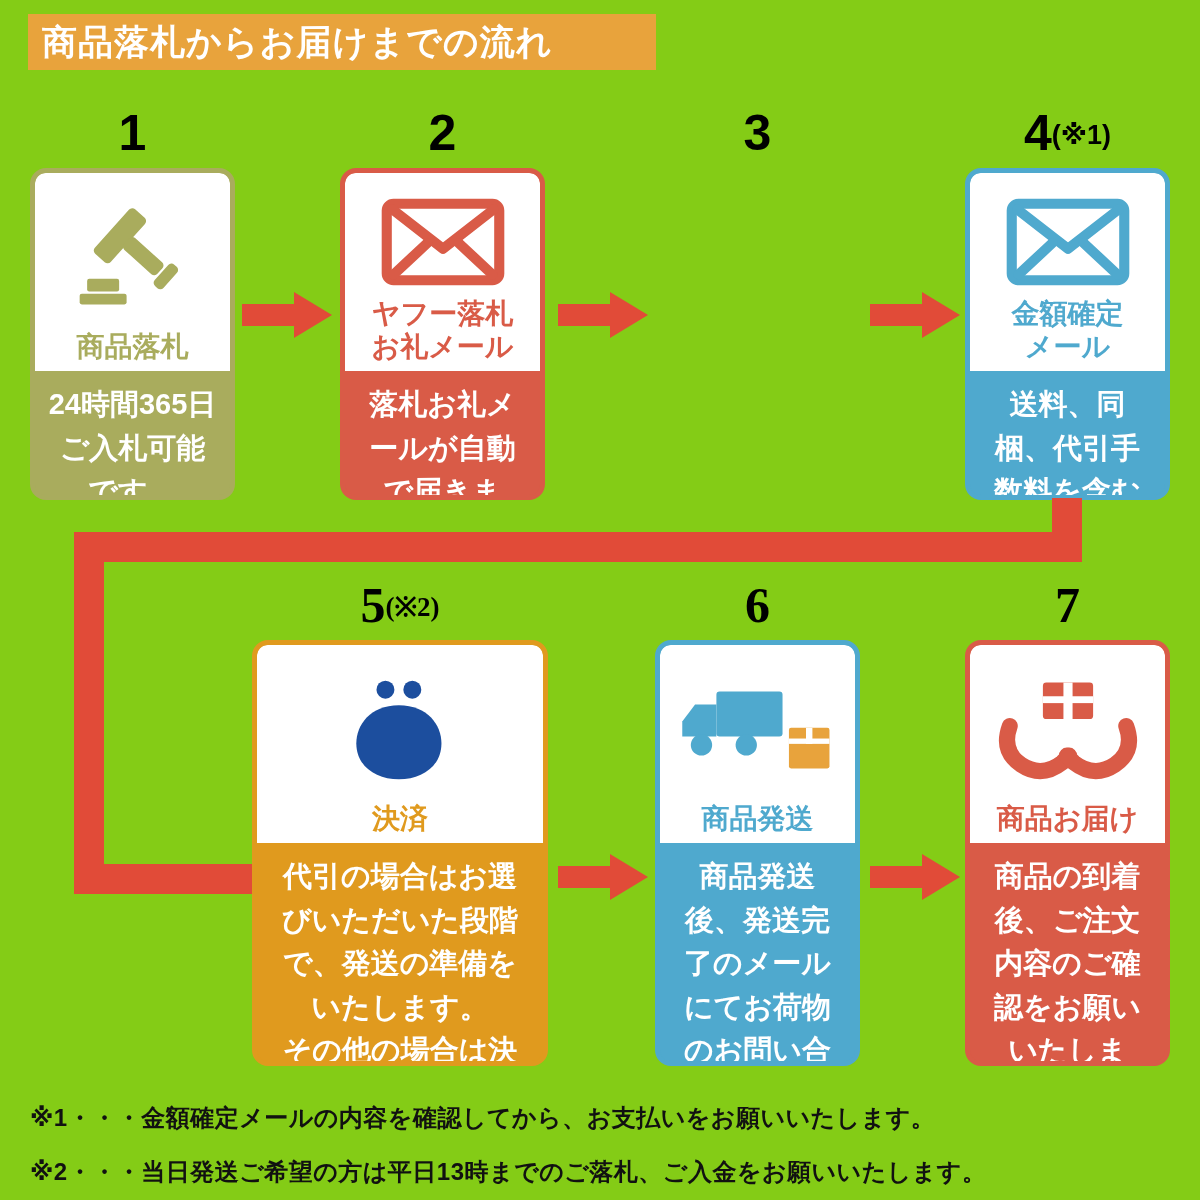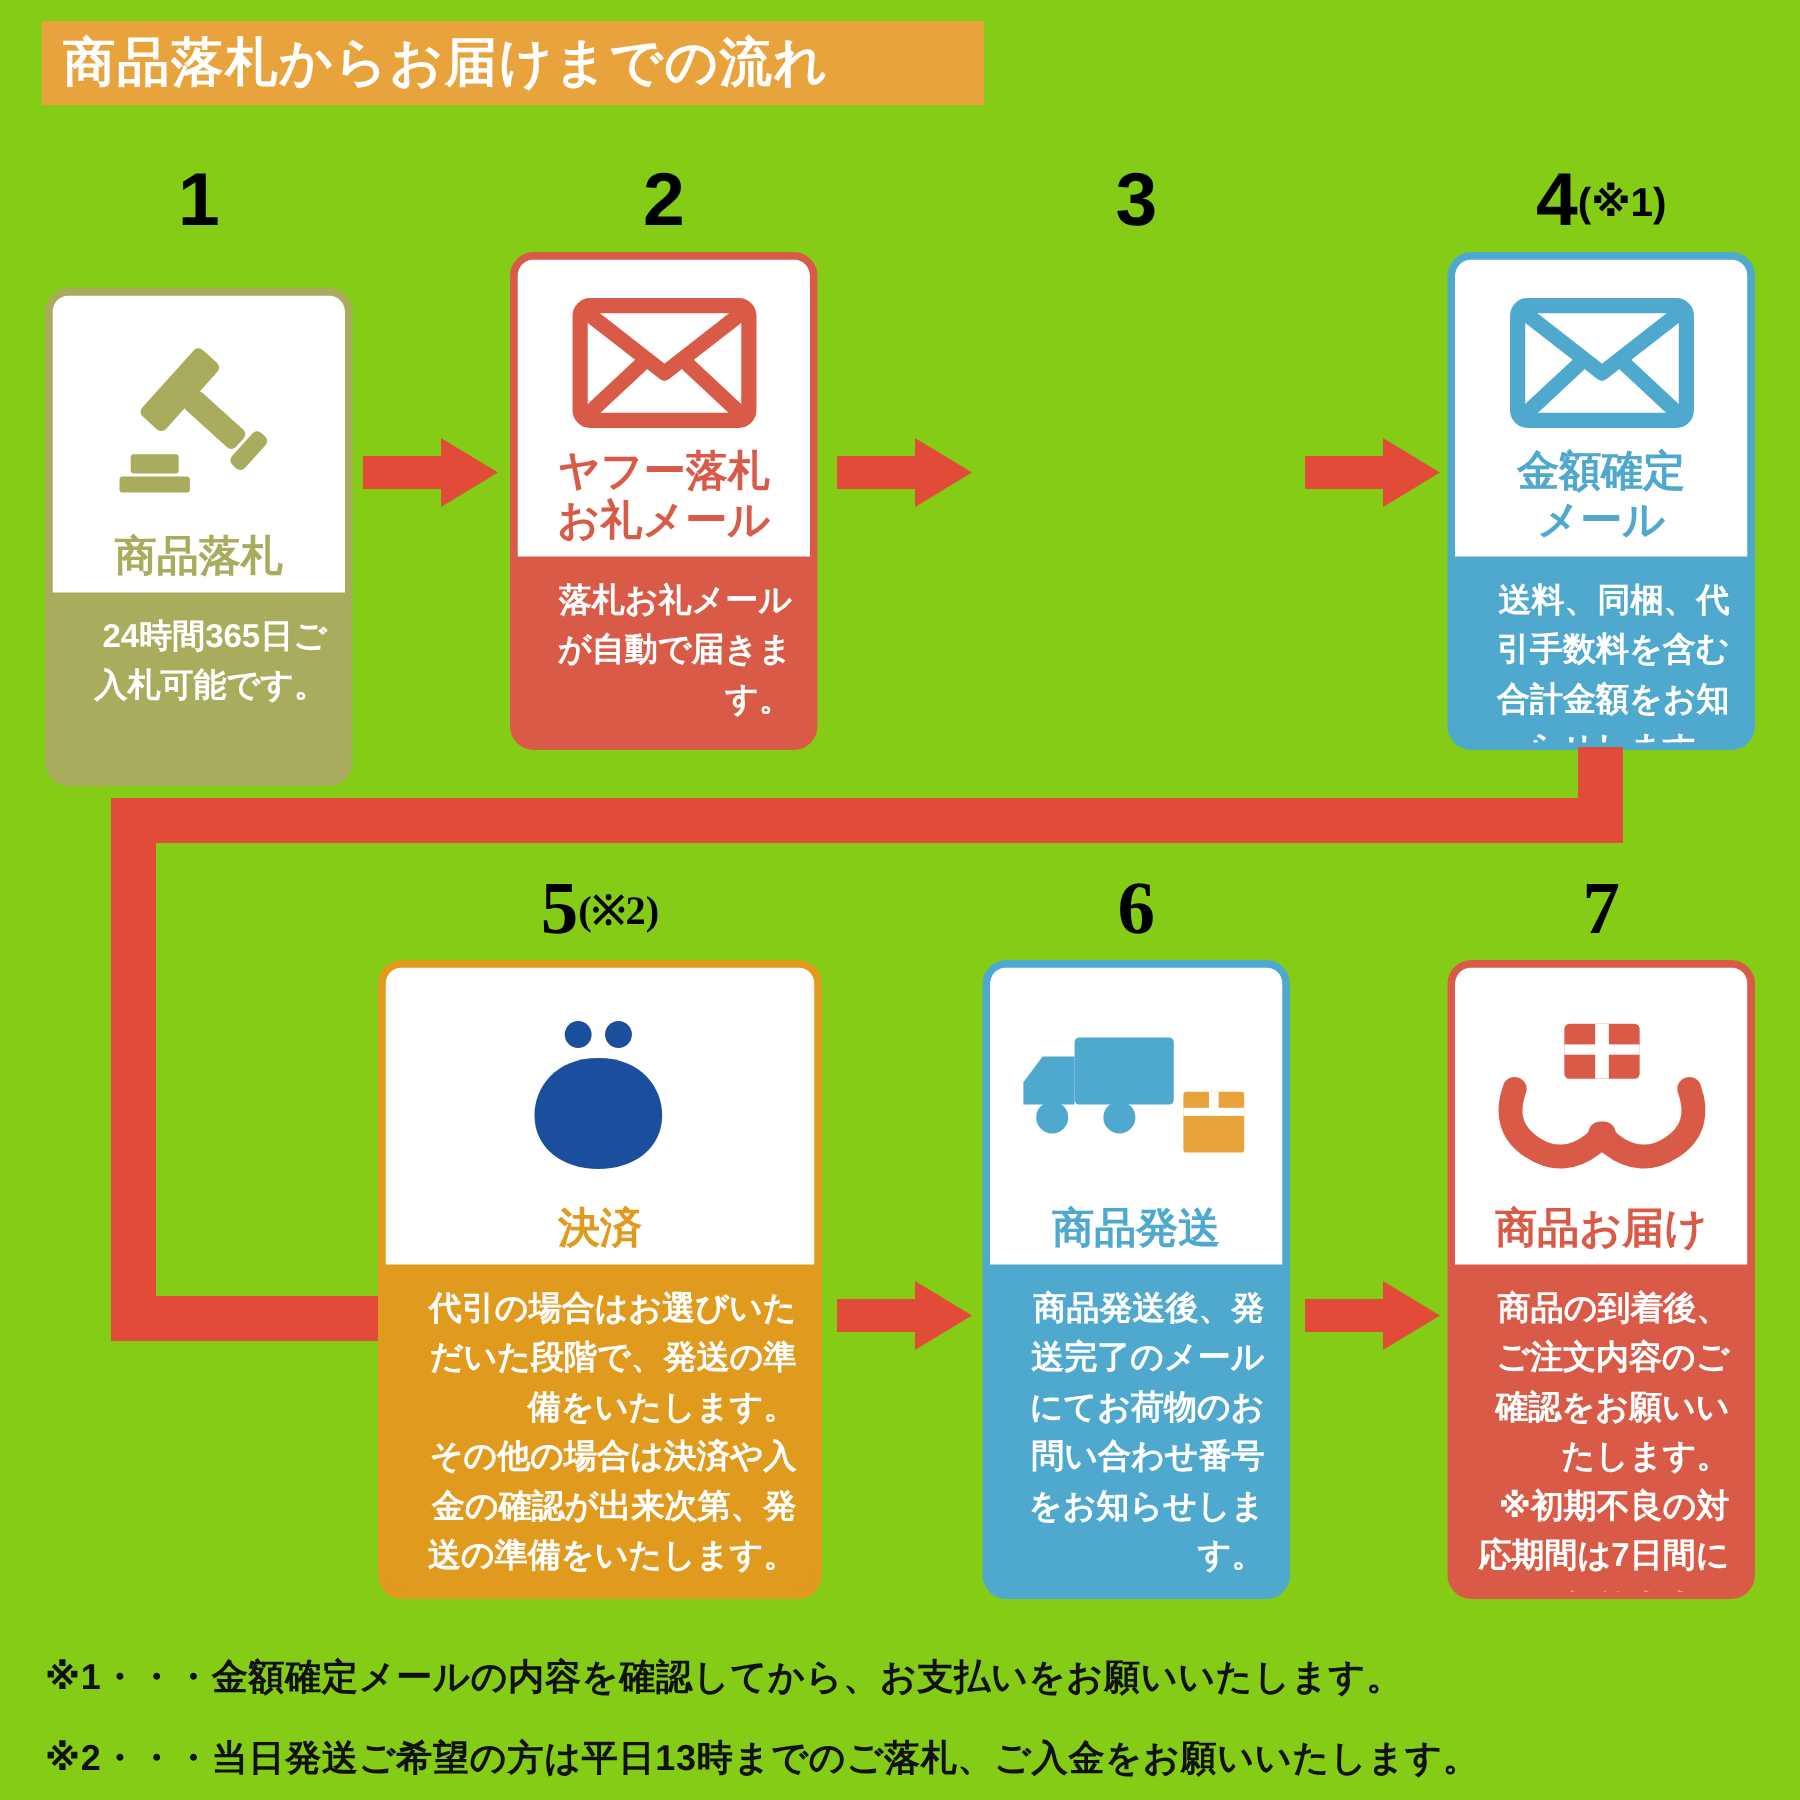--- a/index.html
+++ b/index.html
@@ -49,21 +49,21 @@
   .card{
     position:absolute;
     border-radius:16px;
     background:currentColor;
     border:5px solid currentColor;
     box-sizing:border-box;
     display:flex;
     flex-direction:column;
     overflow:hidden;
   }
-  .card--olive{ color:#A9AC5D;margin-top:24px; }
+  .card--olive{ color:#A9AC5D; }
   .card--red{ color:#D95B47; }
   .card--orange{ color:#E09A1E; }
   .card--blue{ color:#4FA9CE; }
   .card-top{
     background:#ffffff;
     border-radius:10px 10px 0 0;
     height:198px;
     flex:none;
     display:flex;
     flex-direction:column;
@@ -82,25 +82,25 @@
   .card-title{
     font-size:28px;
     font-weight:bold;
     line-height:1.18;
     text-align:center;
     white-space:pre-line;
     margin-bottom:2px;
   }
   .card-desc{
     color:#ffffff;
-    font-size:22px;
+    font-size:29px;
     font-weight:bold;
     line-height:1.5;
     padding:12px 12px;
-    text-align:right;
+    text-align:center;
     white-space:pre-line;
   }
   
   .arrow{
     position:absolute;
     display:flex;
     align-items:center;
     width:90px; height:46px;
   }
   .arrow .bar{

